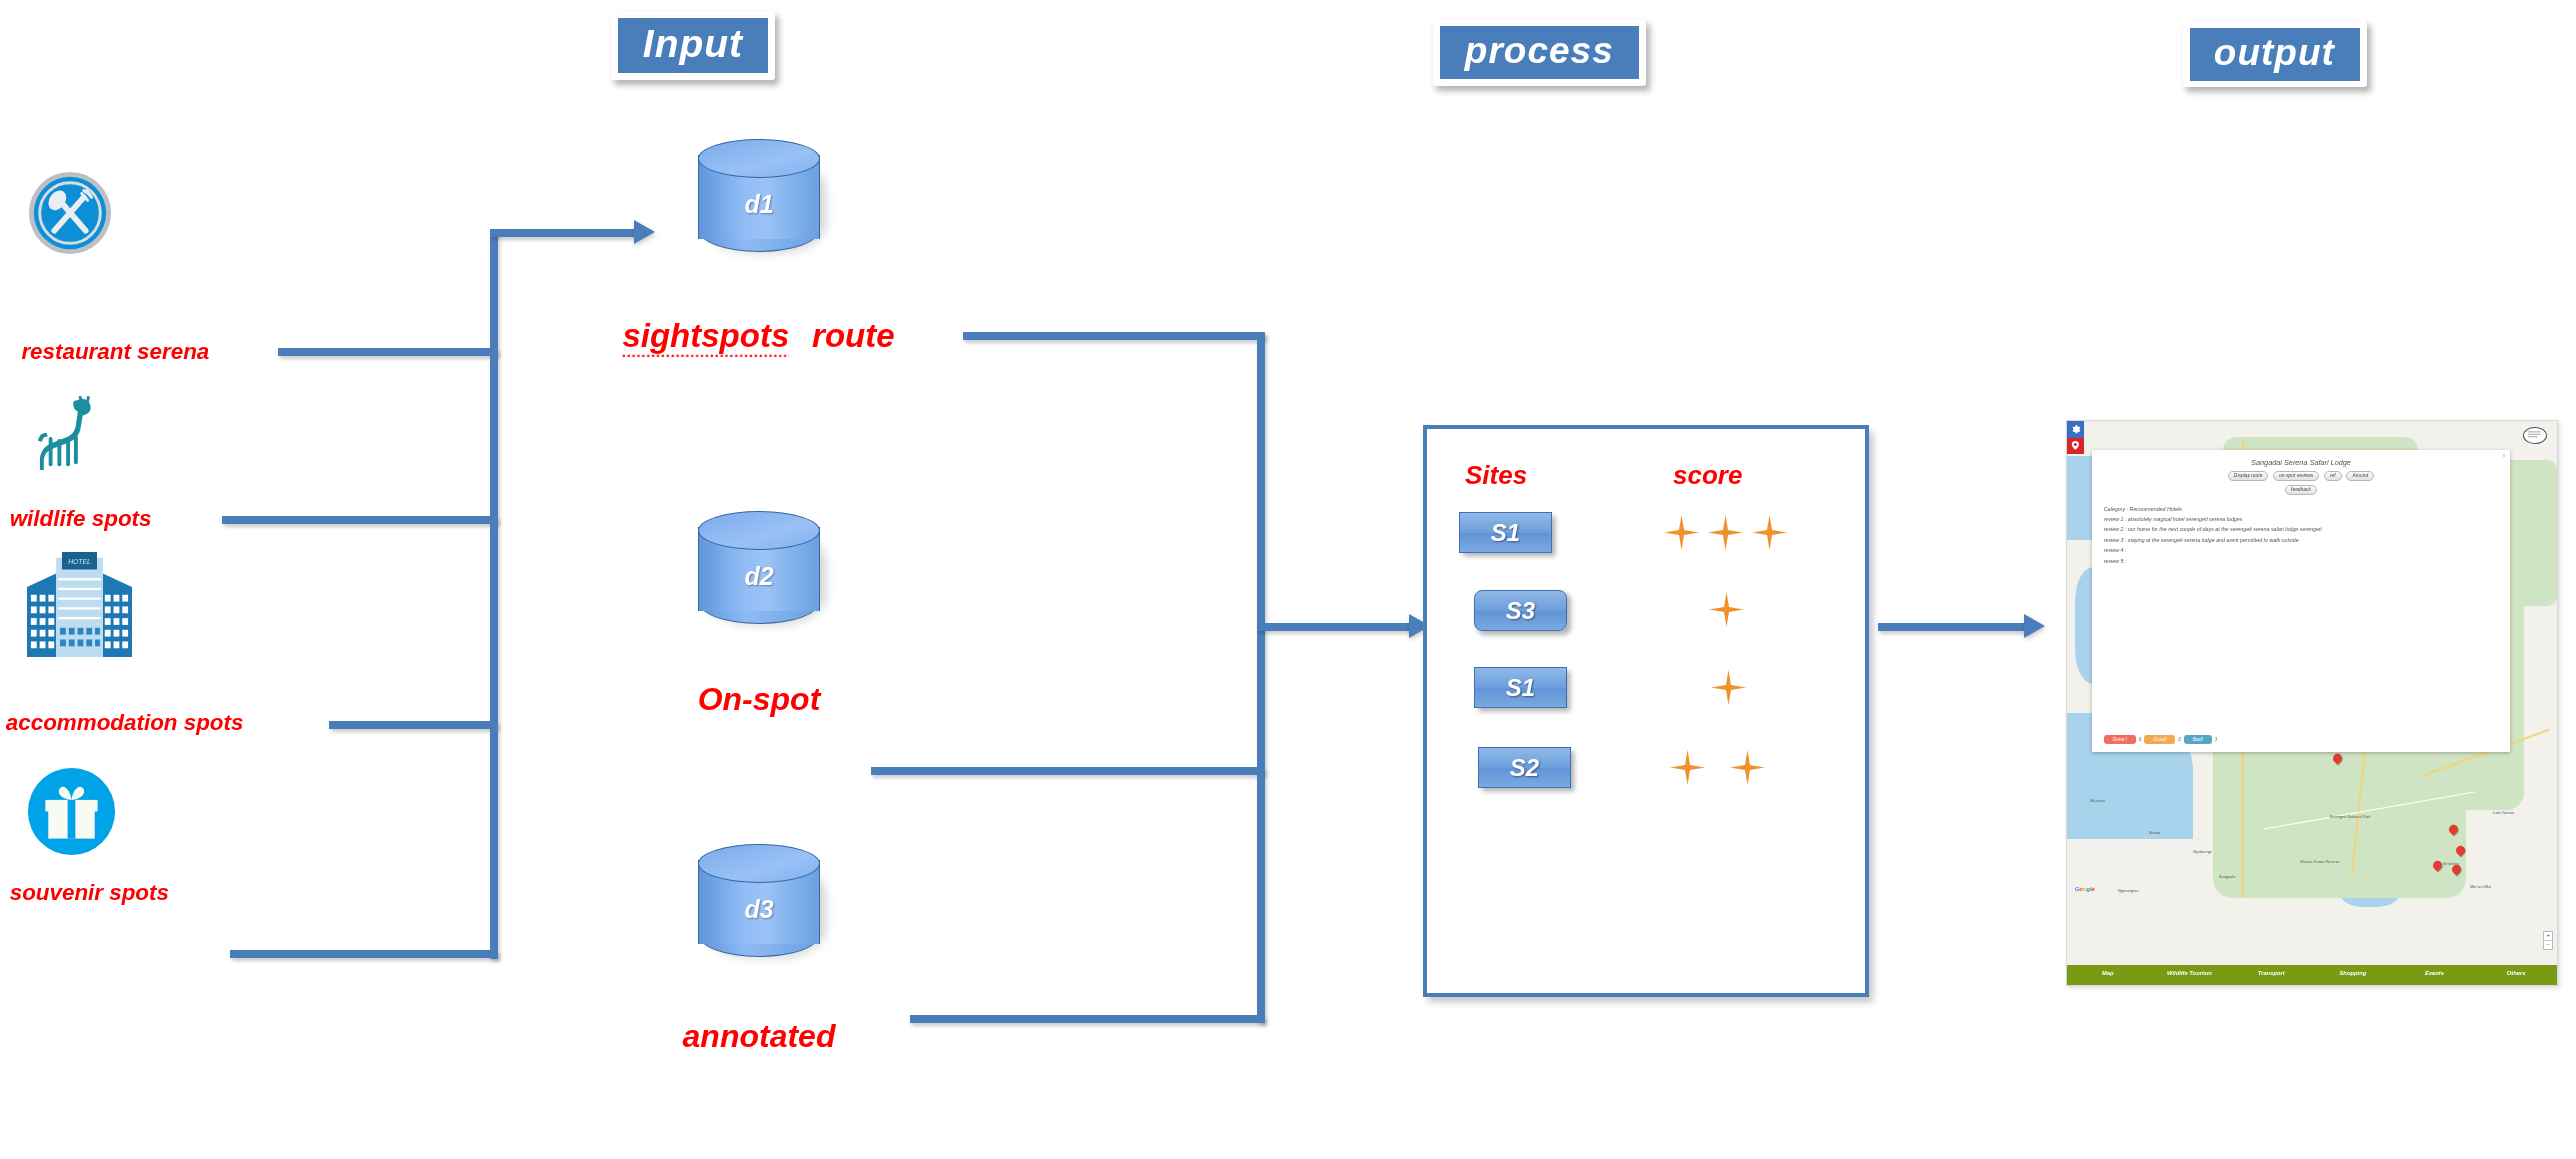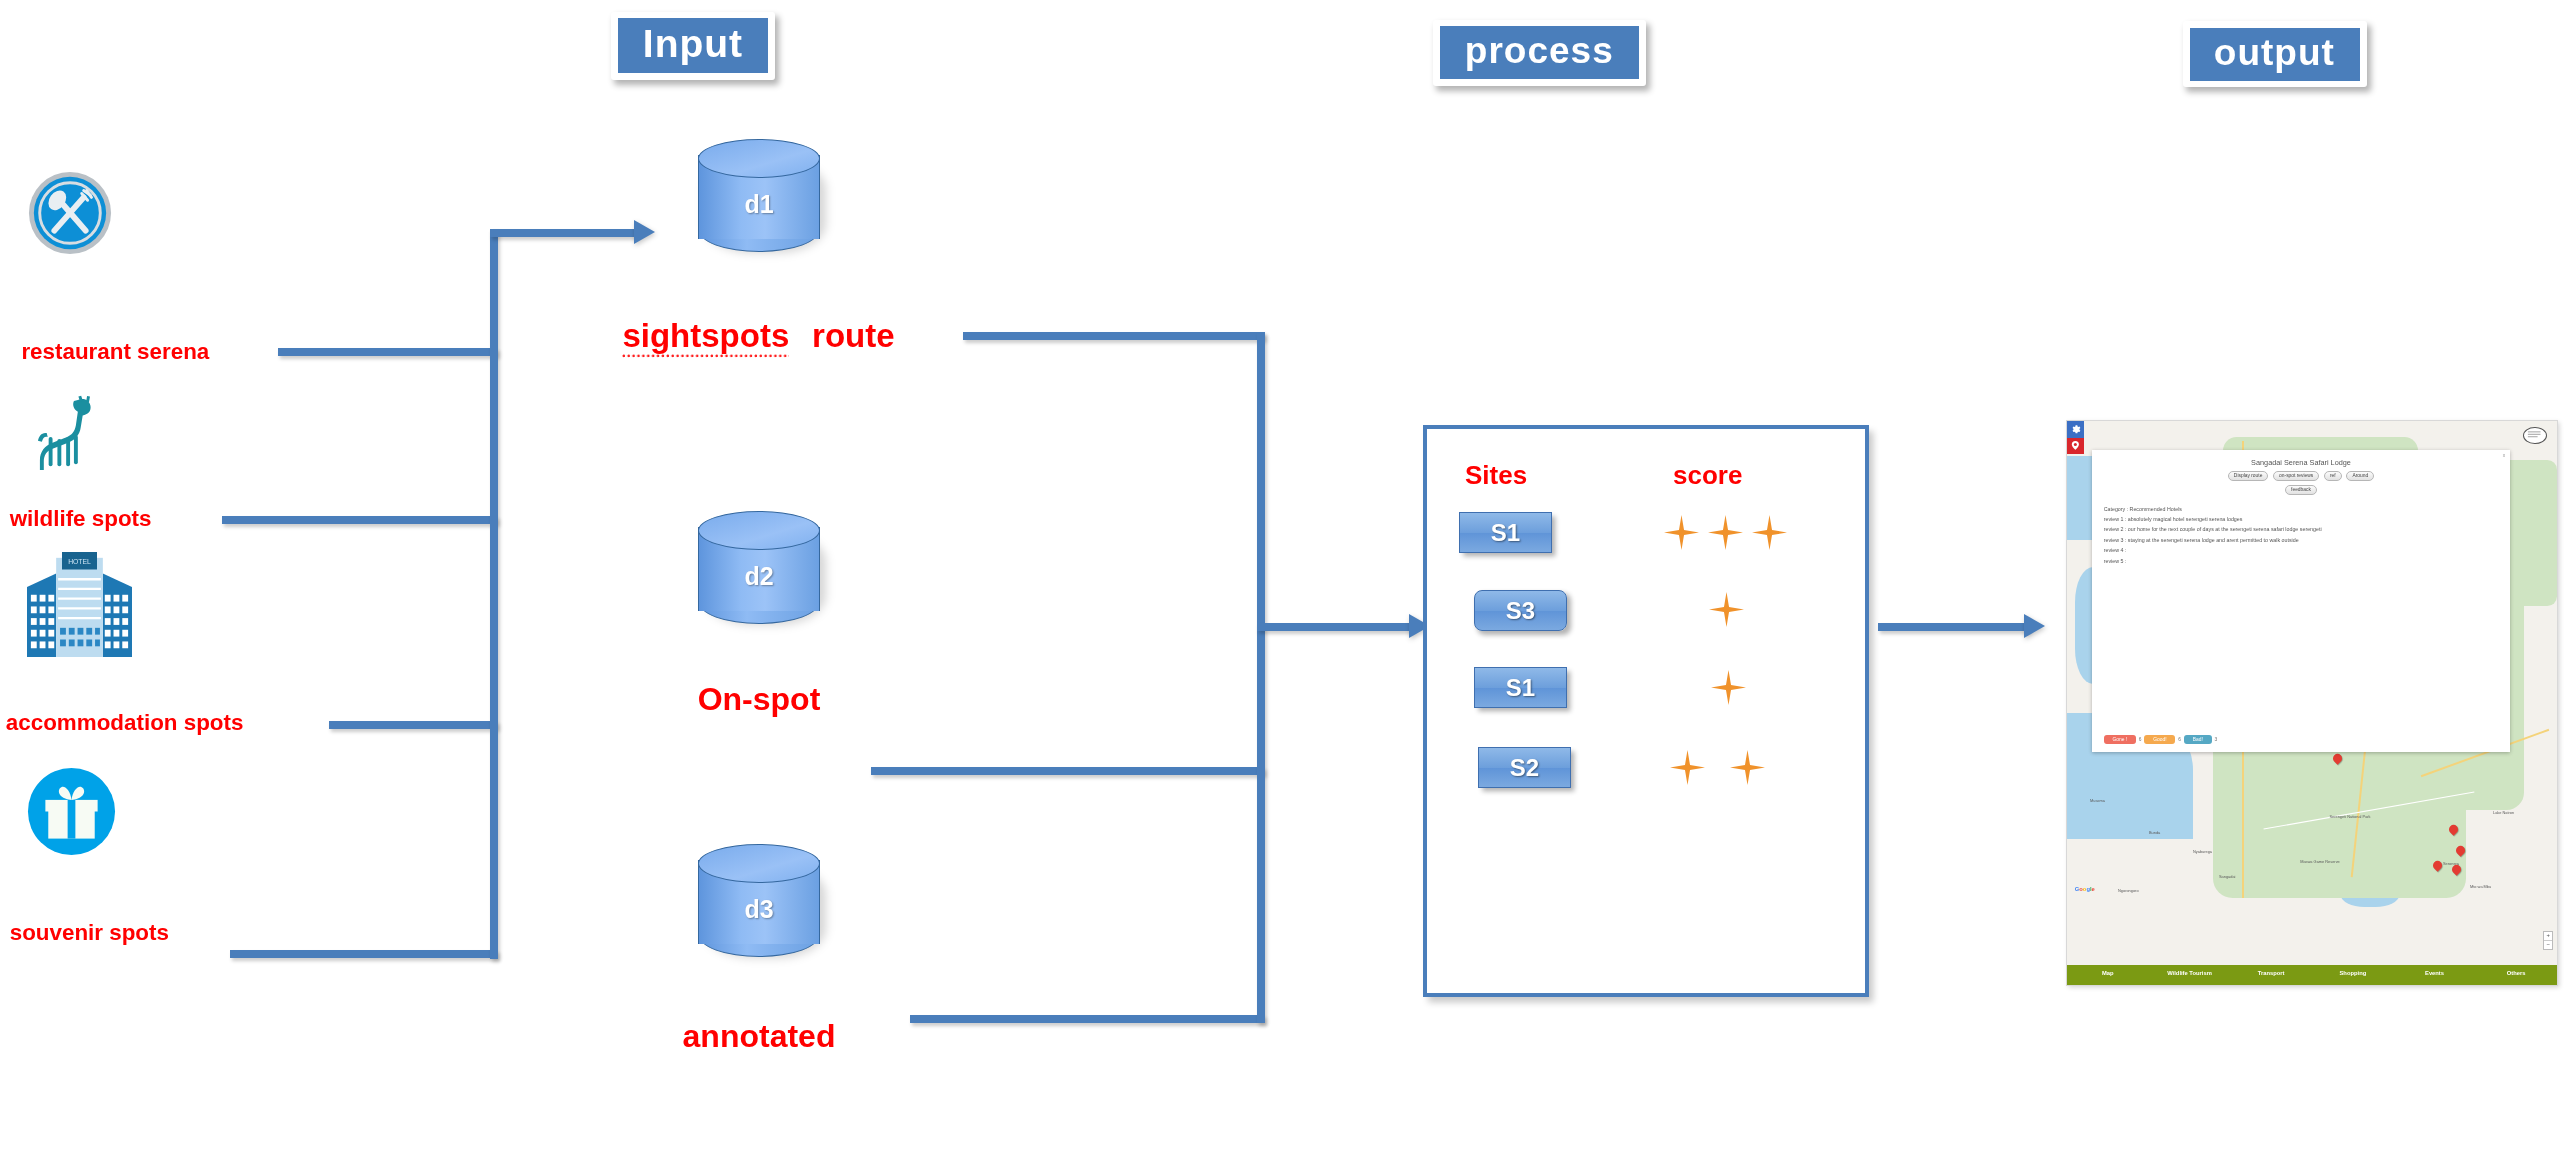--- a/index.html
+++ b/index.html
@@ -6,20 +6,21 @@
   body{
     font-family:"Liberation Sans", sans-serif;
     -webkit-font-smoothing:antialiased;
   }
   #canvas{
     position:relative;
     width:2576px;
     height:1160px;
     background:#ffffff;
     overflow:hidden;
+    font-style:italic;
   }
   
   .phase-badge{
     position:absolute;
     background:#ffffff;
     padding:6.8px;
     border-radius:2.9px;
     box-shadow:3.9px 4.9px 6.8px rgba(0,0,0,.30);
   }
   .phase-badge .inner{
@@ -297,21 +298,21 @@
   <div class="icon-wrap" style="left:27px;top:767px;">
     <svg width="89" height="89" viewBox="0 0 92 92">
       <circle cx="46" cy="46" r="45" fill="#00A2E8"></circle>
       <rect x="22" y="42" width="48" height="32" fill="#F7FBF4"></rect>
       <rect x="19" y="34" width="54" height="12" fill="#F7FBF4"></rect>
       <rect x="42" y="34" width="8" height="40" fill="#00A2E8"></rect>
       <path d="M46 34 C38 34 30 28 34 22 C38 17 45 24 46 34 Z" fill="#F7FBF4"></path>
       <path d="M46 34 C54 34 62 28 58 22 C54 17 47 24 46 34 Z" fill="#F7FBF4"></path>
     </svg>
   </div>
-  <div class="src-label" style="left:9.7px;top:880px;margin-top:40px;">souvenir spots</div>
+  <div class="src-label" style="left:9.7px;top:880px;">souvenir spots</div>
 
   <div class="conn" style="left:278px;top:348px;width:220px;height:7.8px;"></div>
   <div class="conn" style="left:222px;top:516px;width:276px;height:7.8px;"></div>
   <div class="conn" style="left:329px;top:721px;width:169px;height:7.8px;"></div>
   <div class="conn" style="left:230px;top:950px;width:268px;height:7.8px;"></div>
 
   <div class="conn" style="left:490px;top:229px;width:7.8px;height:730px;"></div>
 
   <div class="conn" style="left:490px;top:229px;width:146px;height:7.8px;"></div>
   <div class="arrow-head" style="left:634px;top:220px;"></div>

